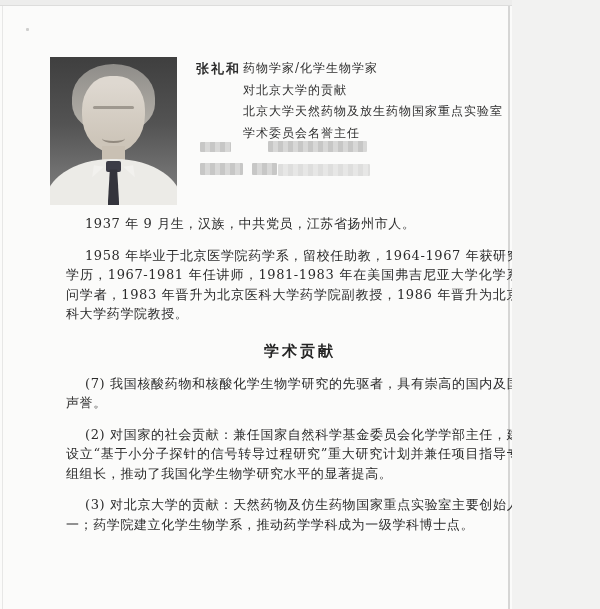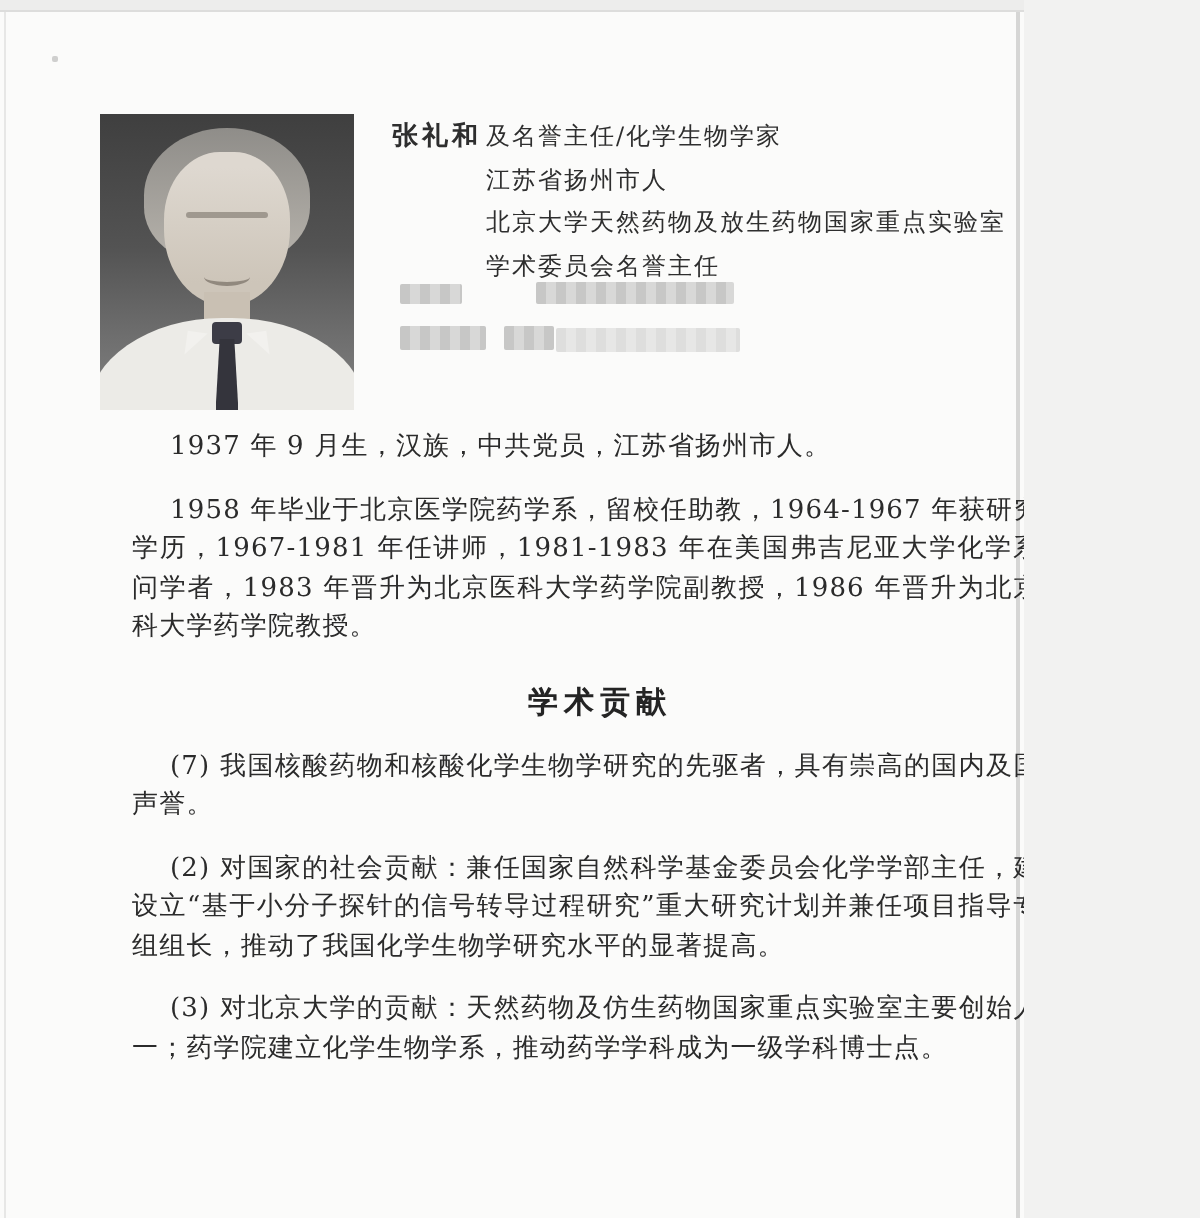--- a/index.html
+++ b/index.html
@@ -67,23 +67,23 @@
     <div class="p-shirt"></div>
     <div class="p-collar-l"></div>
     <div class="p-collar-r"></div>
     <div class="p-knot"></div>
     <div class="p-tie"></div>
   </div>
 
   <div class="info">
     <div class="info-row1">
       <span class="info-name">张礼和</span>
-      <span>及名誉主任/化学生物学家</span>
+      <span>药物学家/化学生物学家</span>
     </div>
-    <div class="info-line">江苏省扬州市人</div>
+    <div class="info-line">对北京大学的贡献</div>
     <div class="info-line">北京大学天然药物及放生药物国家重点实验室</div>
     <div class="info-line">学术委员会名誉主任</div>
   </div>
 
   <div class="bar" style="left:200px;top:142px;width:31px;height:10px;"></div>
   <div class="bar" style="left:268px;top:141px;width:99px;height:11px;"></div>
   <div class="bar" style="left:200px;top:163px;width:43px;height:12px;"></div>
   <div class="bar" style="left:252px;top:163px;width:25px;height:12px;"></div>
   <div class="bar light" style="left:278px;top:164px;width:92px;height:12px;"></div>
 

